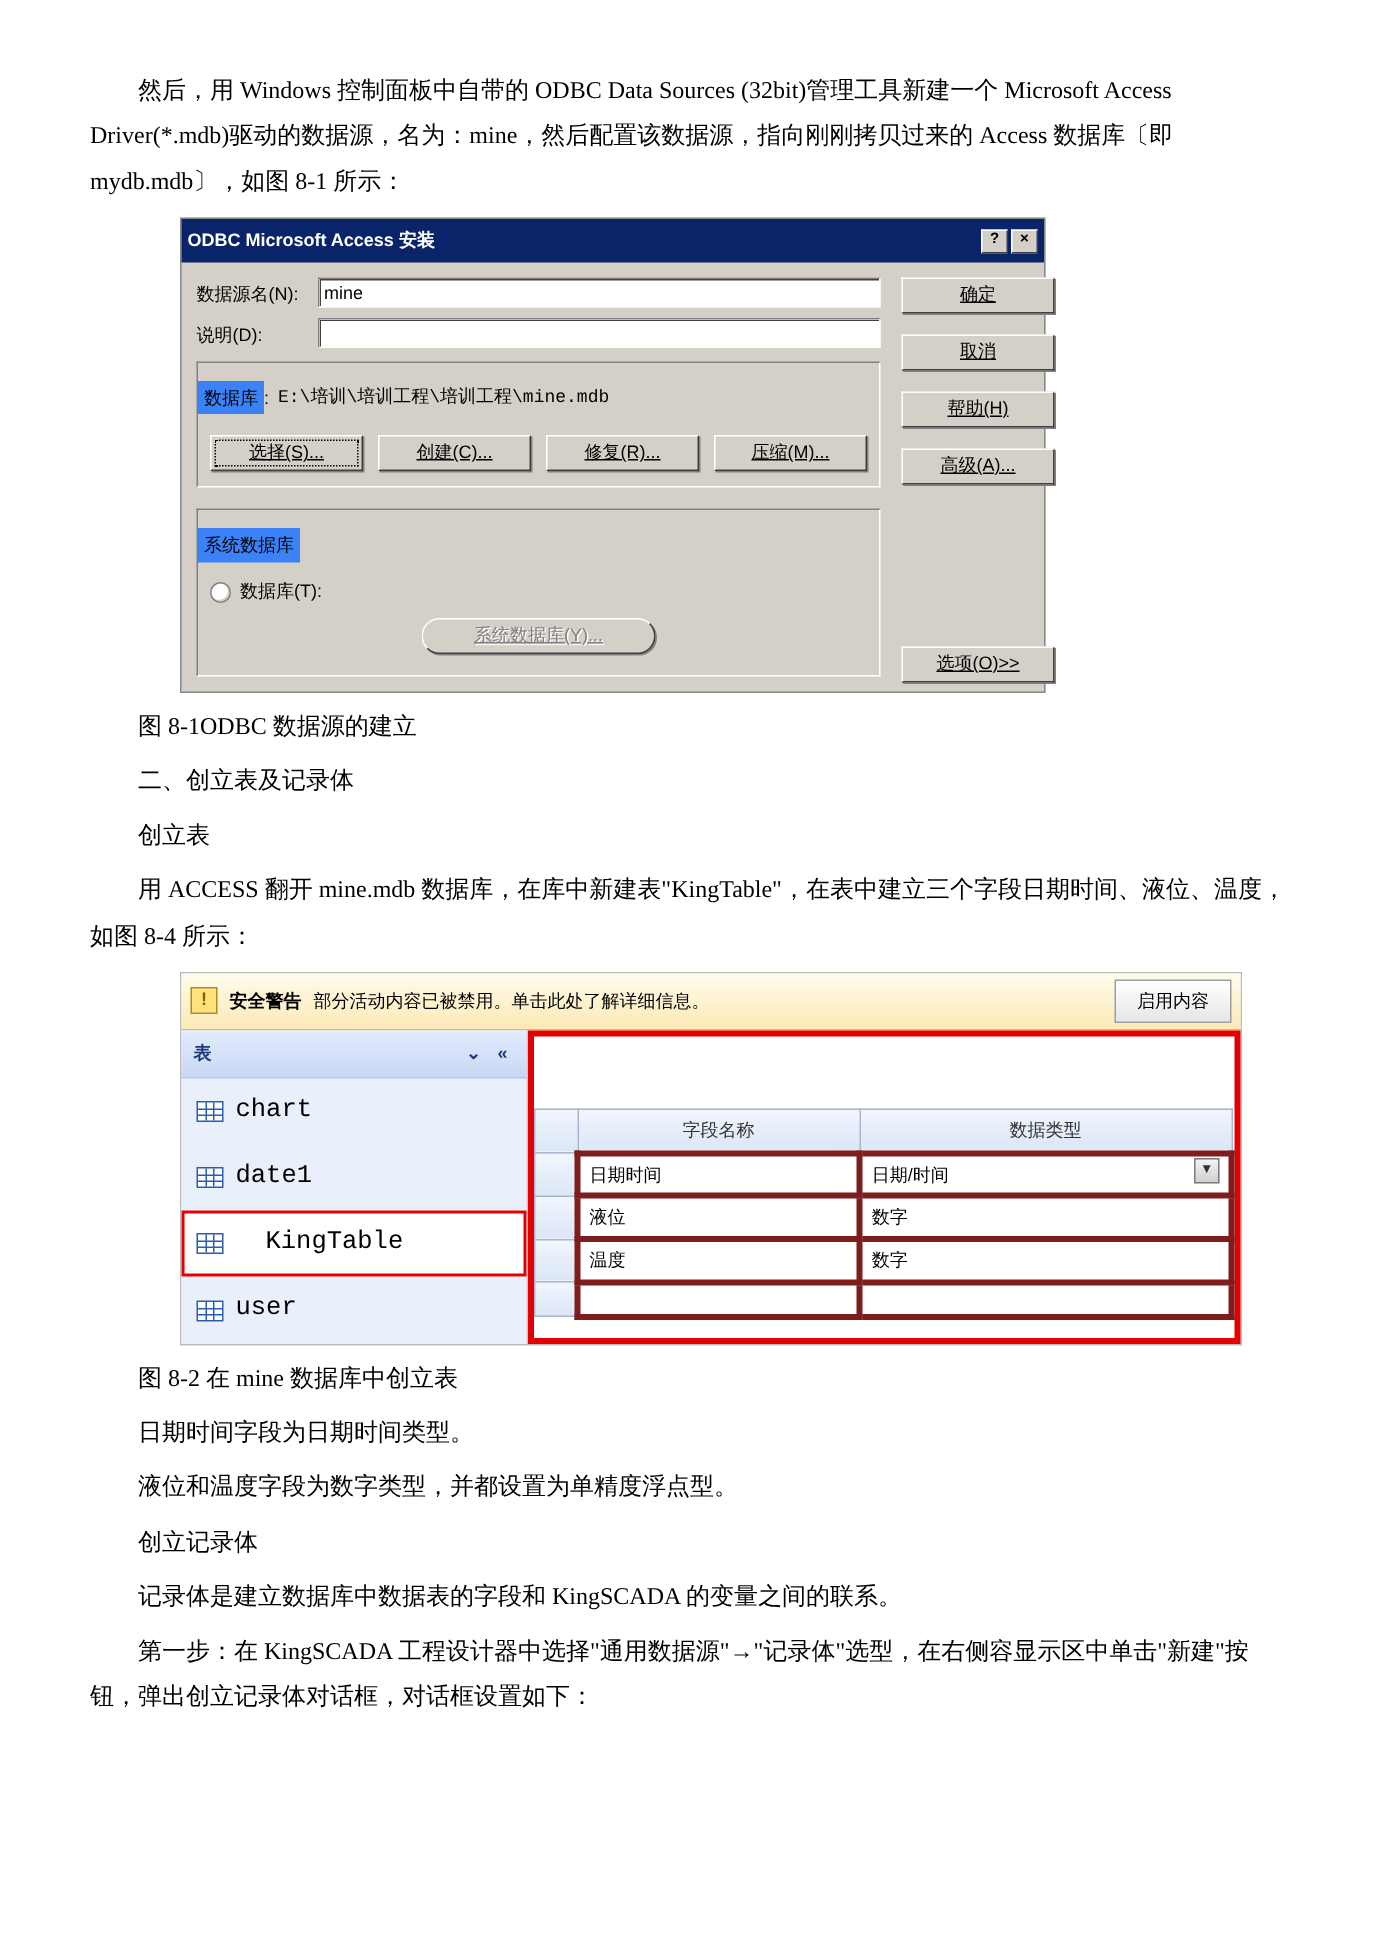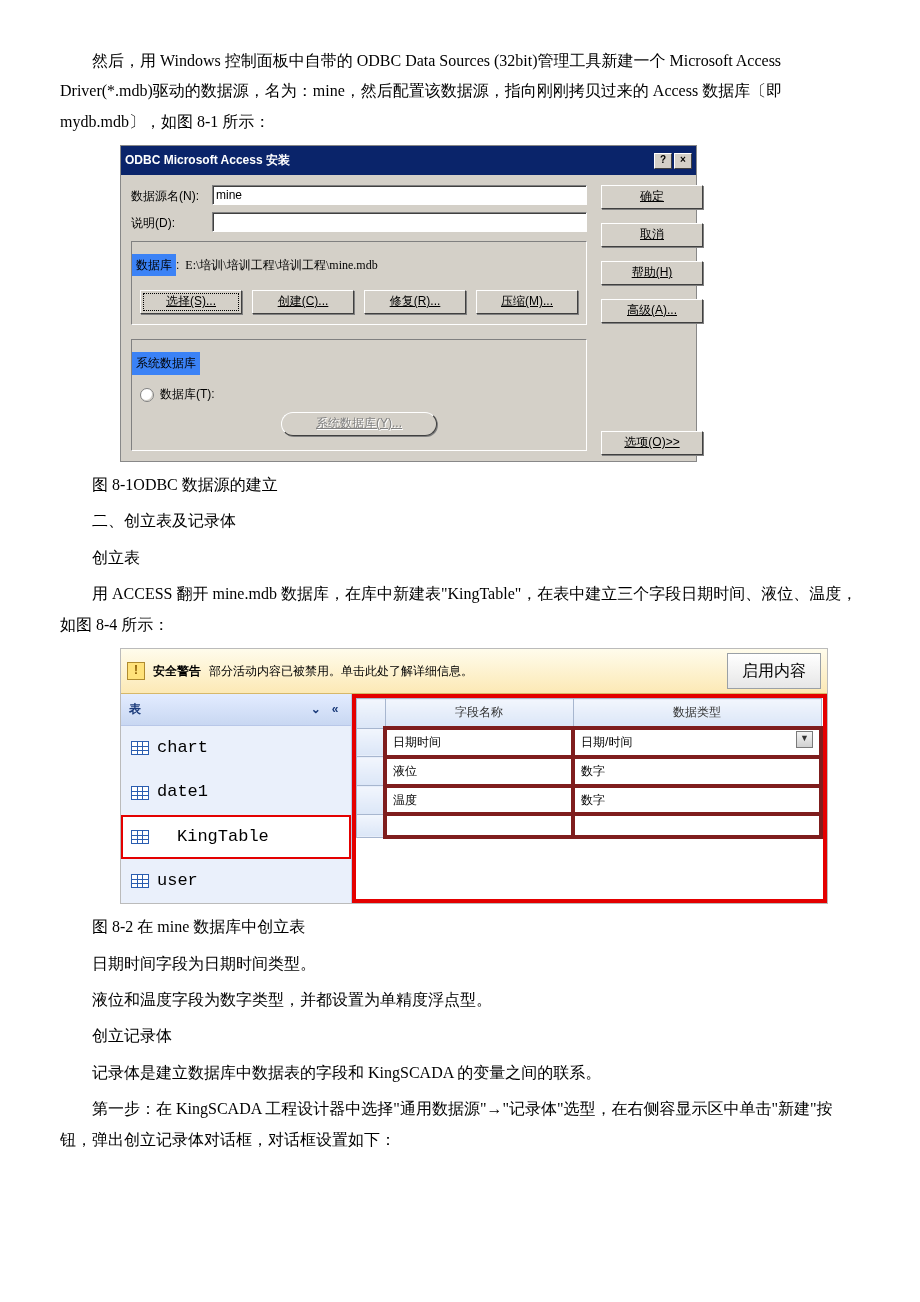--- a/index.html
+++ b/index.html
@@ -91,21 +91,21 @@
     background: linear-gradient(#fffcec, #fce9b5);
     border-bottom:1px solid #d6b86a; display:flex; align-items:center;
     padding:4px 6px; gap:8px;
   }
   .warn-icon {
     width:16px; height:16px; border:1px solid #b08b2e; background:#ffe27a;
     color:#8a5a00; font-weight:bold; text-align:center; line-height:14px; font-size:12px;
   }
   .enable-btn {
     border:1px solid #9aa0a6; background:linear-gradient(#fff,#e6e6e6);
-    padding:2px 14px; font-size:16px;
+    padding:2px 14px; font-size:12px;
   }
   .access-body { display:flex; }
   .nav {
     width:230px; background:#eaf0fb; border-right:1px solid #b8c7e8;
   }
   .nav-head {
     background: linear-gradient(#e3ecff, #c8d7f2);
     color:#1a3a7a; font-weight:bold;
     padding:4px 8px; display:flex; justify-content:space-between; align-items:center;
     border-bottom:1px solid #b8c7e8;
@@ -123,21 +123,21 @@
     background-image:
       linear-gradient(#2a5db0,#2a5db0),linear-gradient(#2a5db0,#2a5db0),
       linear-gradient(#2a5db0,#2a5db0),linear-gradient(#2a5db0,#2a5db0);
     background-size:100% 1px,100% 1px,1px 100%,1px 100%;
     background-position:0 4px,0 8px,5px 0,10px 0;
     background-repeat:no-repeat;
   }
   .design {
     flex:1; border:4px solid #e40000; border-left:4px solid #e40000;
   }
-  .design table { border-collapse:collapse; width:100%; font-size:12px; }
+  .design table { border-collapse:collapse; width:100%; font-size:12px;margin-top:48px; }
   .design thead td {
     background: linear-gradient(#f2f6fd, #dbe6f7);
     border:1px solid #a7b6cf; text-align:center; padding:2px 4px;
     color:#333;
   }
   .design tbody td {
     border:4px solid #7f1d1d; padding:1px 6px; font-family:"SimSun",sans-serif;
     height:17px;
   }
   .design tbody td.rowhead {
@@ -170,21 +170,21 @@
         <div class="textbox">mine</div>
       </div>
       <div class="row">
         <span class="lbl">说明(D):</span>
         <div class="textbox"></div>
       </div>
       <div class="groupbox">
         <span class="gb-title">数据库</span>
         <div class="row">
           <span>数据库:</span>
-          <span style="font-family:Liberation Serif, serif;">E:\培训\培训工程\培训工程\mine.mdb</span>
+          <span style="font-family:Liberation Mono, monospace;">E:\培训\培训工程\培训工程\mine.mdb</span>
         </div>
         <div class="btn-row">
           <span class="btn dotted">选择(S)...</span>
           <span class="btn">创建(C)...</span>
           <span class="btn">修复(R)...</span>
           <span class="btn">压缩(M)...</span>
         </div>
       </div>
       <div class="groupbox" style="margin-top:14px; padding-bottom:14px;">
         <span class="gb-title">系统数据库</span>

